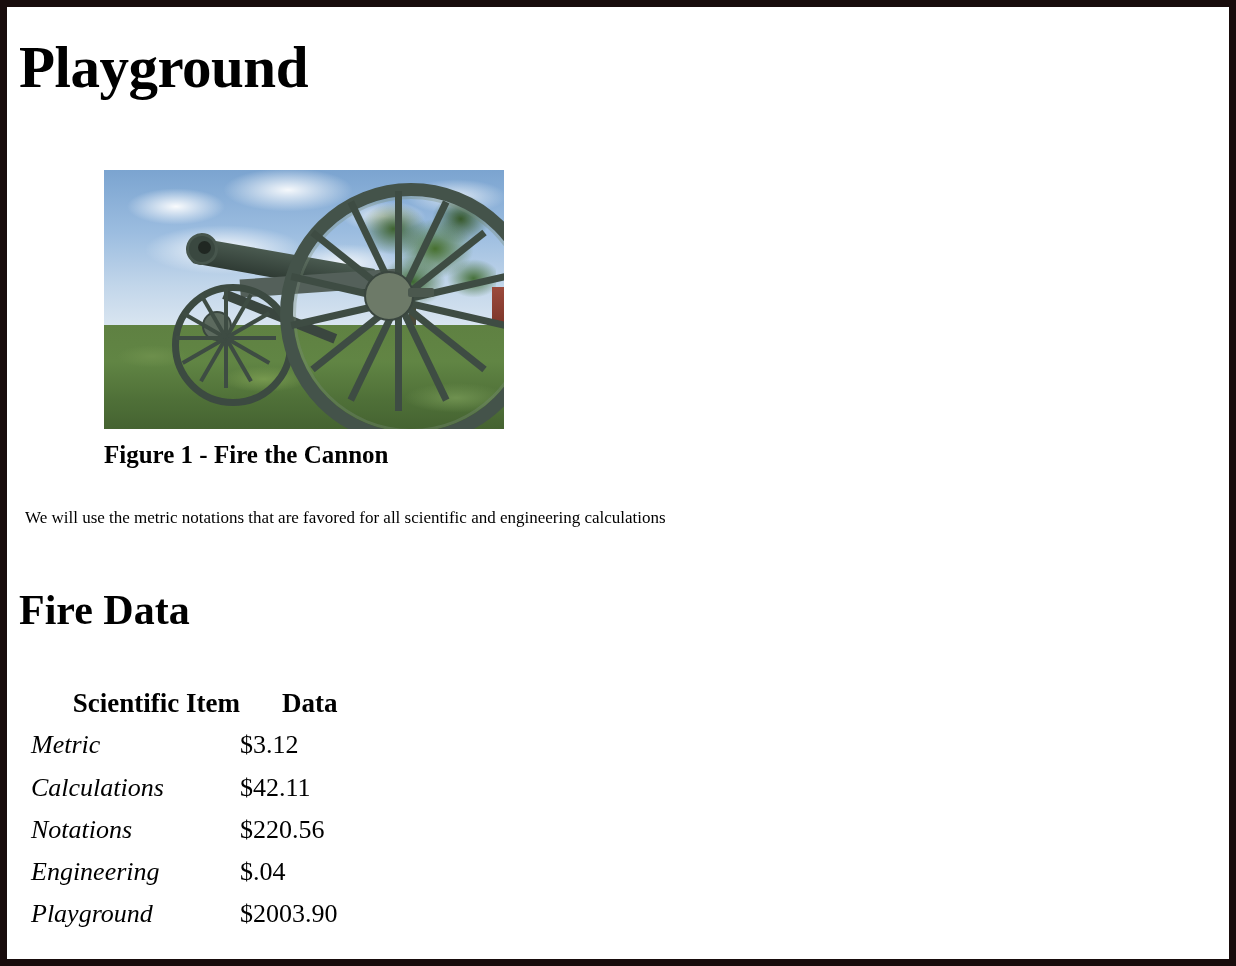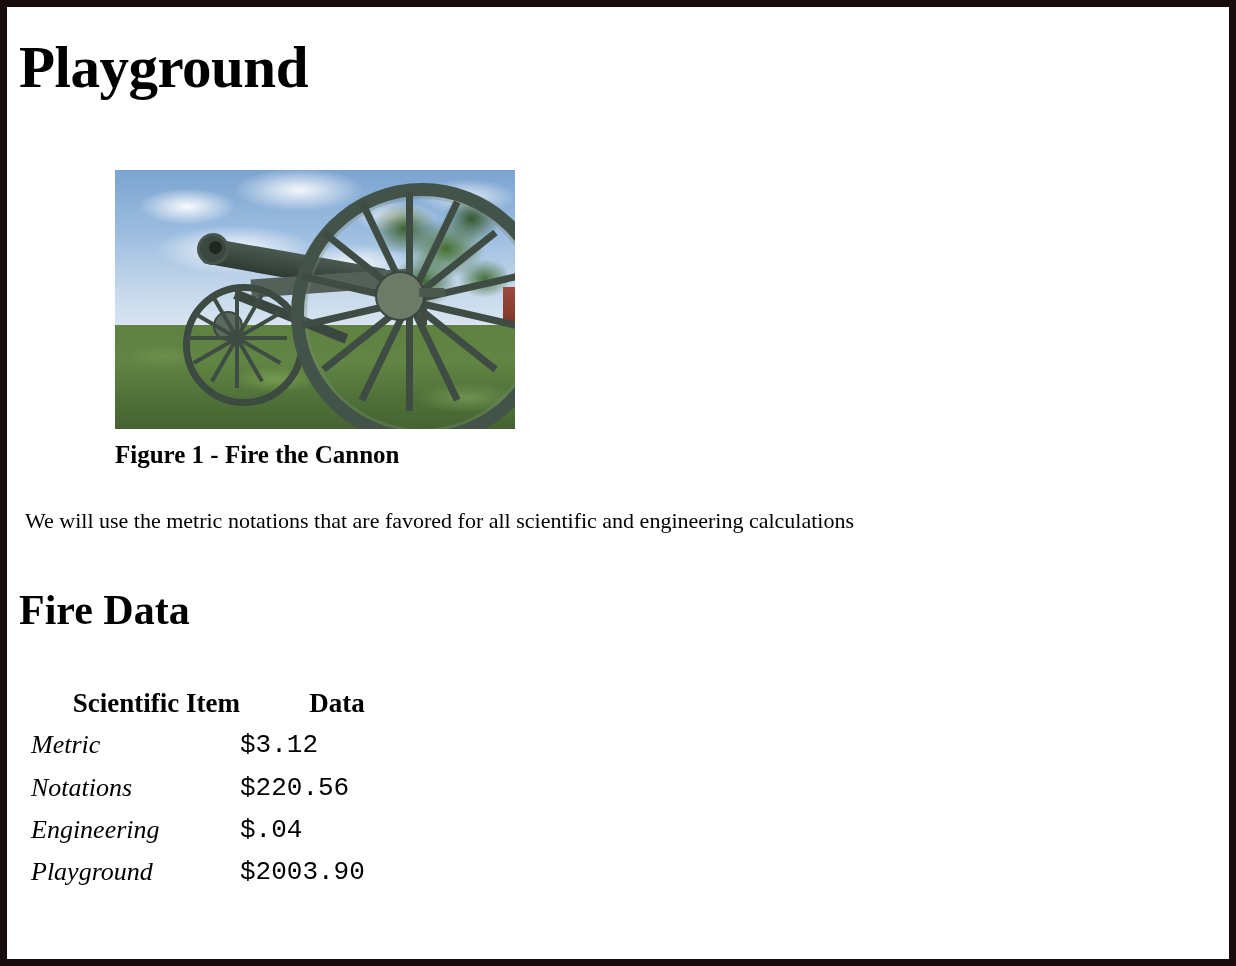--- a/index.html
+++ b/index.html
@@ -40,21 +40,21 @@
     margin: 0;
     font-size: 59px;
     font-weight: bold;
     line-height: 1.05;
     letter-spacing: -0.5px;
   }
 
   
   .figure-block {
     position: absolute;
-    left: 108px;
+    left: 97px;
     top: 163px;
     width: 463px;
   }
   .photo {
     position: relative;
     width: 400px;
     height: 259px;
     overflow: hidden;
     background: #9fbcd8;
   }
@@ -233,21 +233,21 @@
     background: #4b584e;
     border-radius: 2px;
   }
 
   
   .intro-paragraph {
     position: absolute;
     left: 18px;
     top: 500px;
     margin: 0;
-    font-size: 22px;
+    font-size: 17px;
     line-height: 1.25;
     white-space: nowrap;
   }
 
   
   .section-heading {
     position: absolute;
     left: 12px;
     top: 580px;
     margin: 0;
@@ -269,21 +269,21 @@
     line-height: 1.2;
   }
   .data-table td {
     text-align: left;
     padding: 0;
     line-height: 1.62;
     font-size: 26px;
   }
   .col-item { width: 209px; }
   .cell-item { font-style: italic; margin-top: 40px; }
-  .cell-cost { font-style: normal; font-family: Liberation Mono, monospace; }
+  .cell-cost { font-style: normal; }
 </style>
 </head>
 <body>
 
 <div id="page-frame">
   <div id="page-body">
 
     <h1 class="page-title">Playground</h1>
 
     <figure class="figure-block" style="margin:0;">
@@ -349,20 +349,24 @@
           <th class="col-item">Scientific Item</th>
           <th>Data</th>
         </tr>
       </thead>
       <tbody id="table-body">
           <tr>
             <td class="cell-item col-item">Metric</td>
             <td class="cell-cost">$3.12</td>
           </tr>
           <tr>
+            <td class="cell-item col-item">Calculations</td>
+            <td class="cell-cost">$42.11</td>
+          </tr>
+          <tr>
             <td class="cell-item col-item">Notations</td>
             <td class="cell-cost">$220.56</td>
           </tr>
           <tr>
             <td class="cell-item col-item">Engineering</td>
             <td class="cell-cost">$.04</td>
           </tr>
           <tr>
             <td class="cell-item col-item">Playground</td>
             <td class="cell-cost">$2003.90</td>

